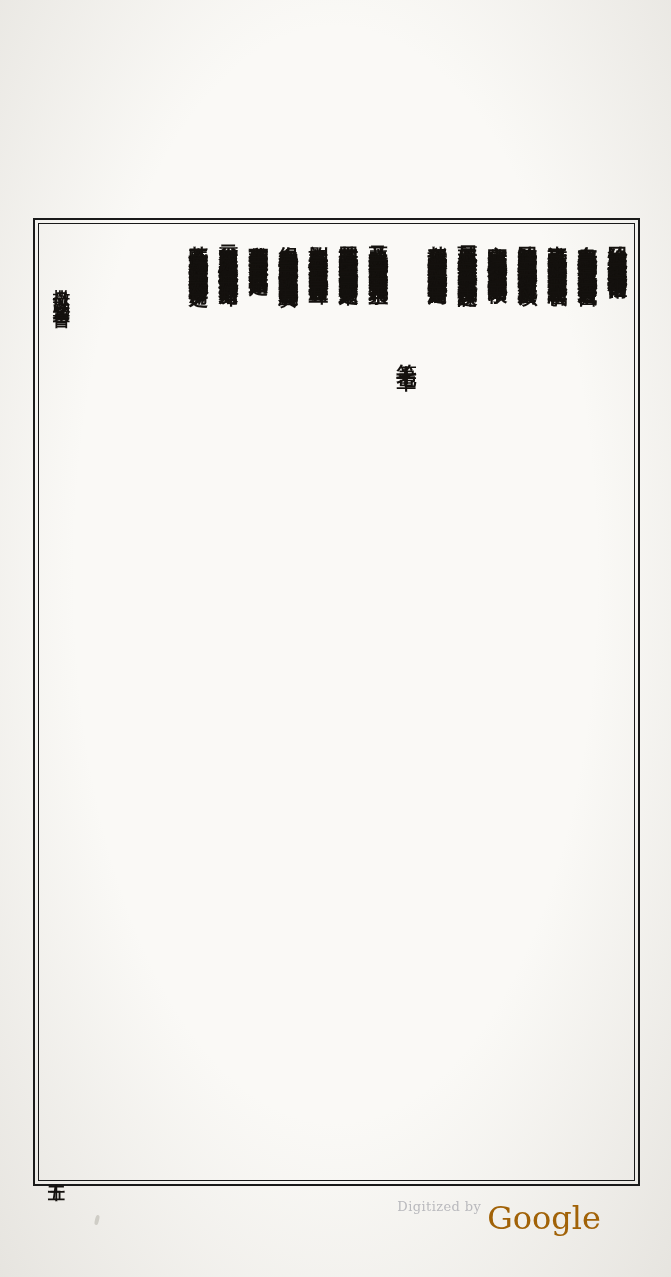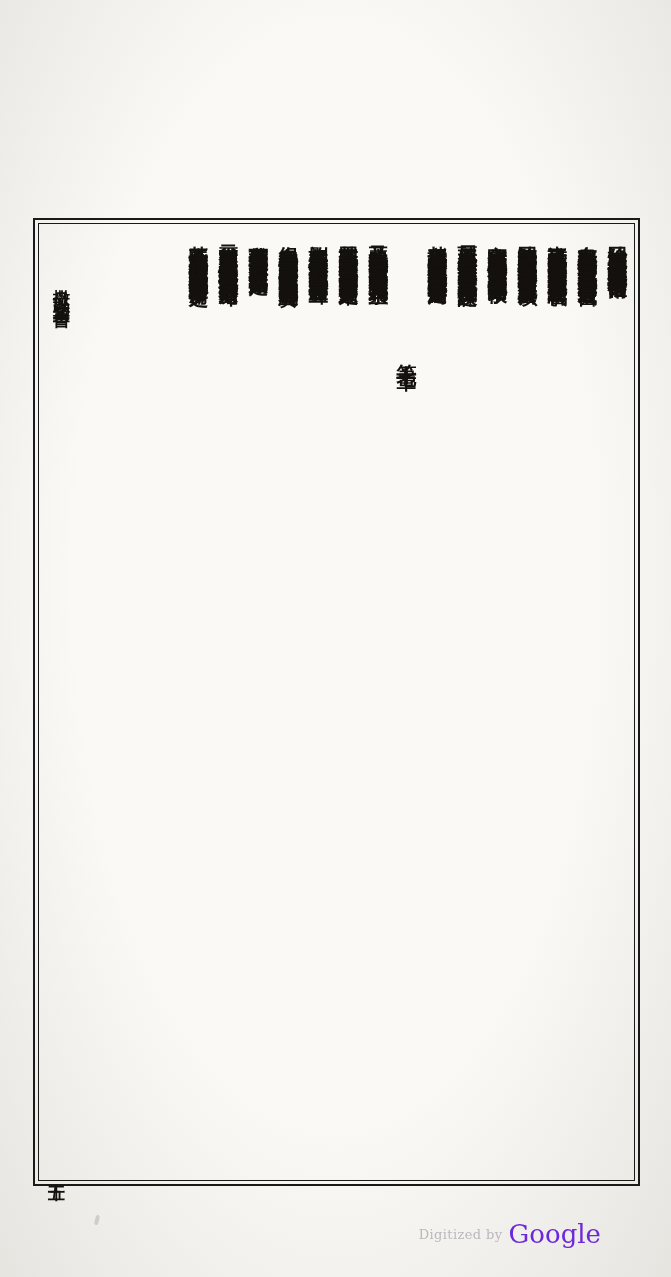--- a/index.html
+++ b/index.html
@@ -116,32 +116,32 @@
     writing-mode: vertical-rl;
     text-orientation: upright;
     font-size: 17px;
     letter-spacing: 2px;
   }
 
   
   .watermark {
     position: absolute;
     right: 70px;
-    bottom: 28px;
+    bottom: 40px;
     font-family: "DejaVu Serif", serif;
     color: #b9b9bd;
     font-size: 13px;
     letter-spacing: 0.4px;
     display: flex;
-    align-items: center;
+    align-items: flex-start;
     gap: 6px;
   }
   .watermark .g {
-    font-size: 26px;
-    color: #6d28d9;
+    font-size: 32px;
+    color: #a16207;
     letter-spacing: 0px;
   }
 
   
   .speck {
     position: absolute;
     left: 95px;
     bottom: 52px;
     width: 4px;
     height: 10px;

